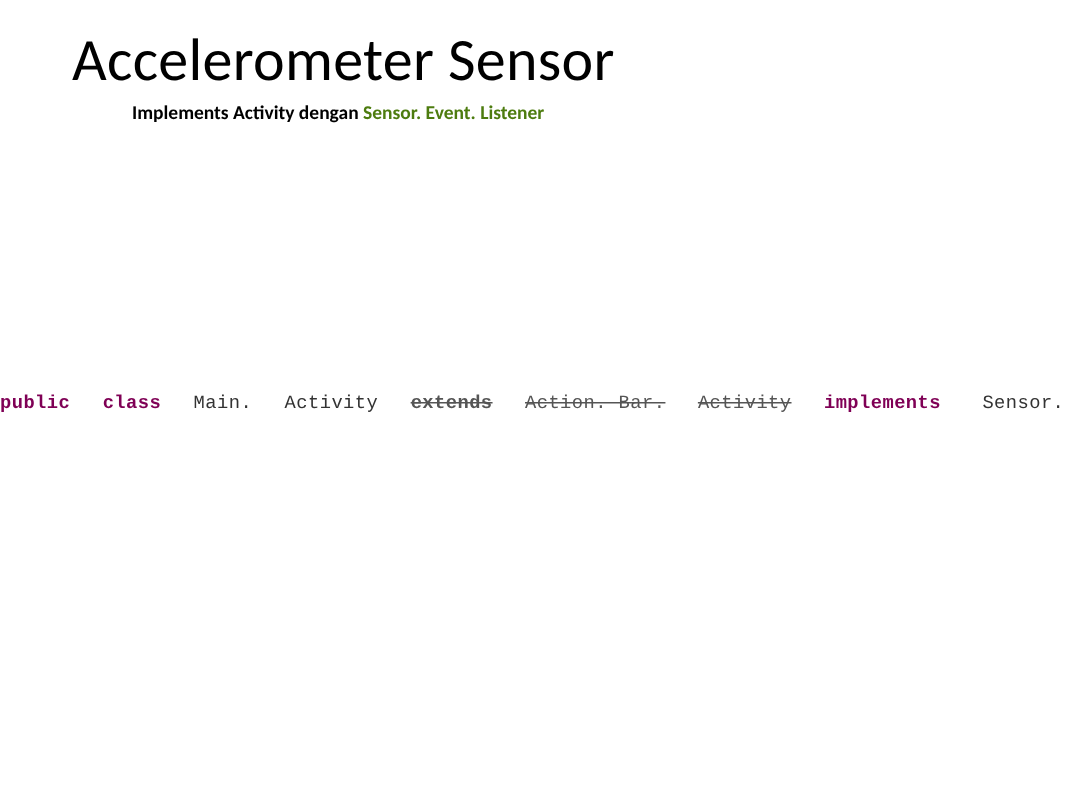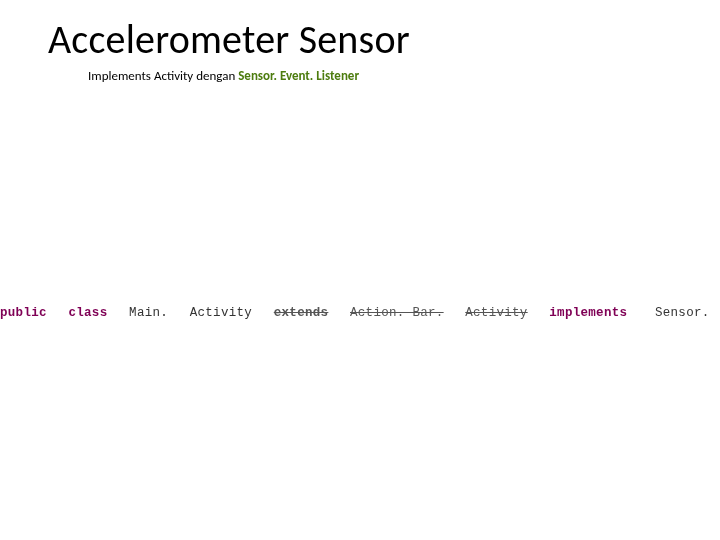--- a/index.html
+++ b/index.html
@@ -14,32 +14,31 @@
     color: #000;
     letter-spacing: 0.2px;
   }
   .subtitle {
     position: absolute;
     left: 48px;
     top: 68px;
     font-size: 13px;
     color: #000;
   }
-  .subtitle .bold { font-weight: 400; padding-left: 40px; }
+  .subtitle .bold { font-weight: 700; padding-left: 40px; }
   .subtitle .red { color: #4d7c0f; font-weight: 700; }
   .codeblock {
     position: absolute;
     left: 0;
     top: 262px;
     width: 720px;
     font-family: "Courier New", Consolas, monospace;
     font-size: 12.5px;
     white-space: nowrap;
     letter-spacing: 0.3px;
-    margin-top: 44px;
   }
   .codeblock .kw { color: #7f0055; font-weight: 700; }
   .codeblock .plain { color: #333; }
   .codeblock .strike { text-decoration: line-through; color: #555; }
   .codeblock .gap { display: inline-block; width: 6px; }
 </style>
 </head>
 <body>
 
 <div class="slide">

